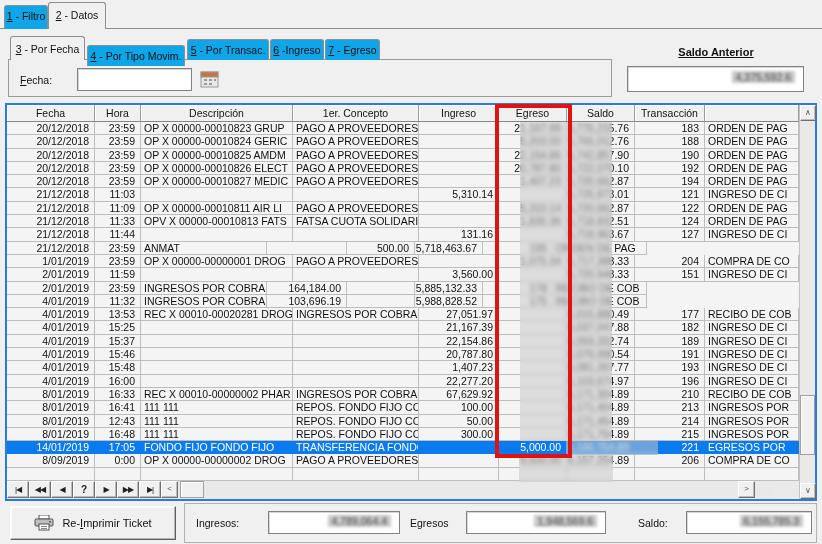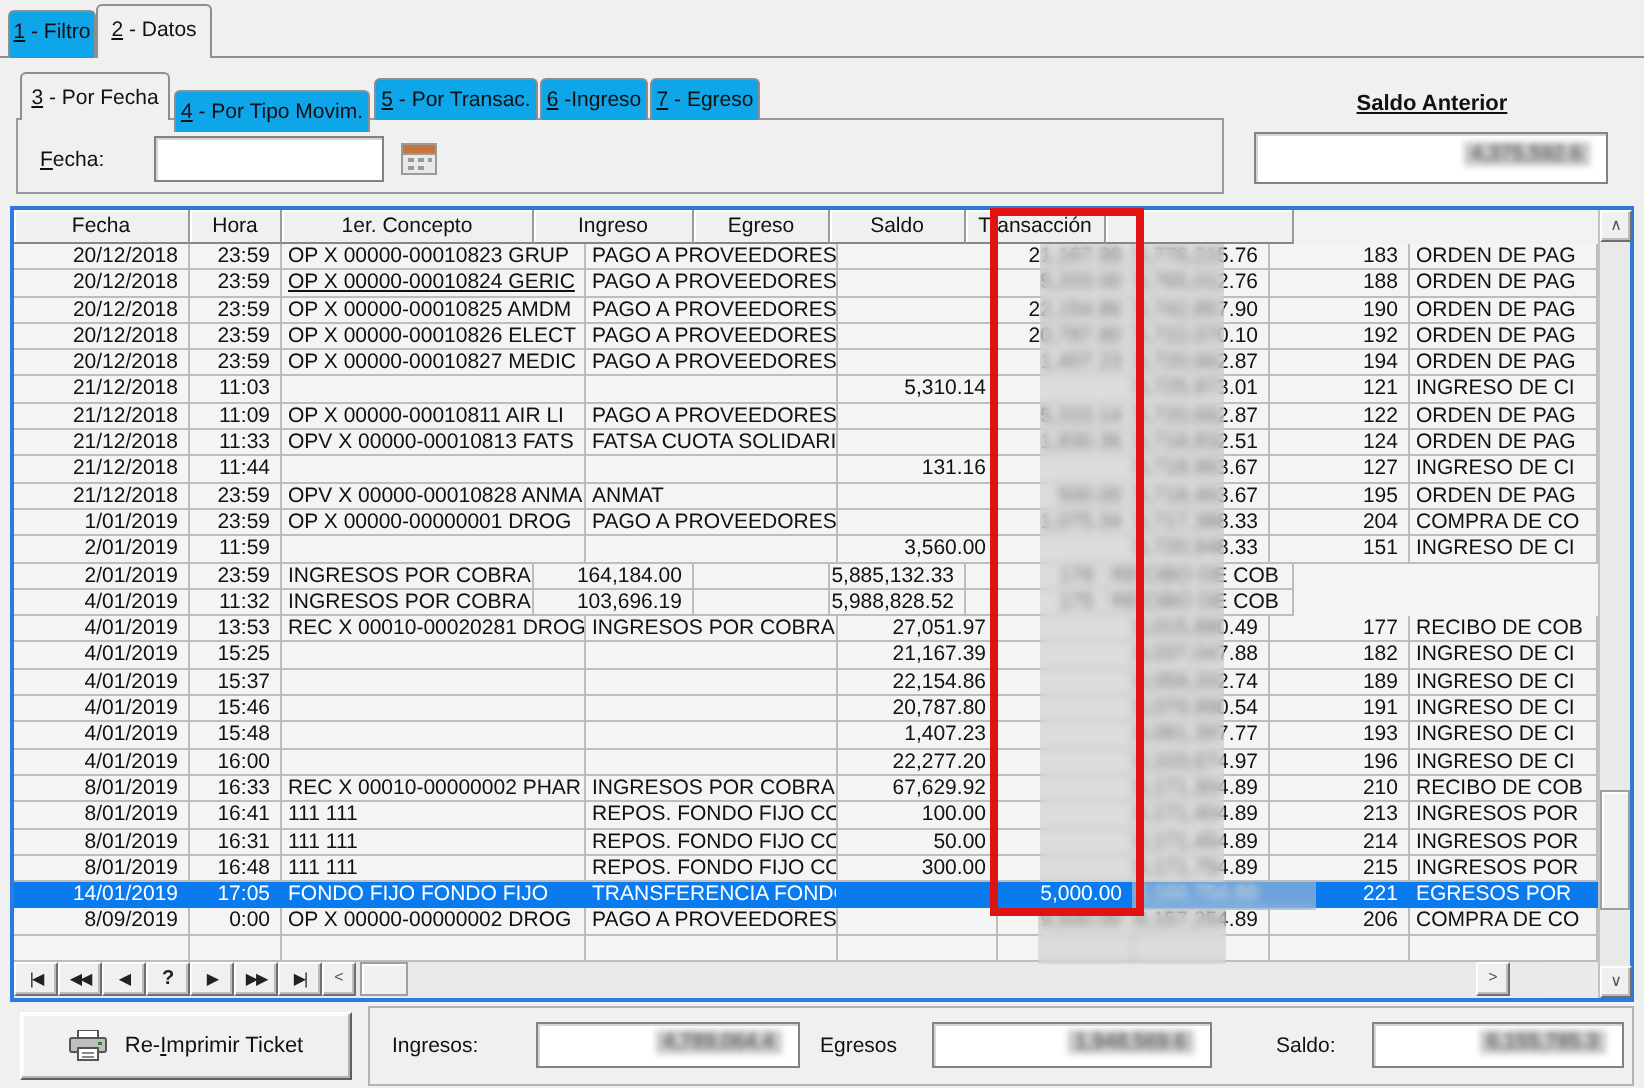--- a/index.html
+++ b/index.html
@@ -102,20 +102,21 @@
 
   <div class="saldo-ant-lbl">Saldo Anterior</div>
   <div class="edit" style="left:627px;top:66px;width:177px;height:26px">
     <span class="redact val-right">4,375,592.6</span>
   </div>
 
   <div class="grid">
     <div class="ghead" id="ghead">
         <div class="hcell" style="width: 88px;">Fecha</div>
         <div class="hcell" style="width: 46px;">Hora</div>
+        <div class="hcell" style="width: 152px;">Descripción</div>
         <div class="hcell" style="width: 126px;">1er. Concepto</div>
         <div class="hcell" style="width: 80px;">Ingreso</div>
         <div class="hcell" style="width: 68px;">Egreso</div>
         <div class="hcell" style="width: 68px;">Saldo</div>
         <div class="hcell" style="width: 70px;">Transacción</div>
         <div class="hcell" style="width: 94px;"></div>
       </div>
     <div class="grows" id="grows">
         <div class="grow">
           <div class="gcell ar" style="width: 88px;">20/12/2018</div>
@@ -124,21 +125,21 @@
           <div class="gcell al" style="width: 126px;">PAGO A PROVEEDORES</div>
           <div class="gcell ar" style="width: 80px;"></div>
           <div class="gcell ar" style="width: 68px;">21,167.99</div>
           <div class="gcell ar" style="width: 68px;">5,776,215.76</div>
           <div class="gcell ar" style="width: 70px;">183</div>
           <div class="gcell al" style="width: 94px;">ORDEN DE PAG</div>
         </div>
         <div class="grow">
           <div class="gcell ar" style="width: 88px;">20/12/2018</div>
           <div class="gcell ar" style="width: 46px;">23:59</div>
-          <div class="gcell al" style="width: 152px; text-decoration: underline;">OP  X 00000-00010824 GERIC</div>
+          <div class="gcell al" style="width: 152px;">OP  X 00000-00010824 GERIC</div>
           <div class="gcell al" style="width: 126px;">PAGO A PROVEEDORES</div>
           <div class="gcell ar" style="width: 80px;"></div>
           <div class="gcell ar" style="width: 68px;">5,203.00</div>
           <div class="gcell ar" style="width: 68px;">5,765,012.76</div>
           <div class="gcell ar" style="width: 70px;">188</div>
           <div class="gcell al" style="width: 94px;">ORDEN DE PAG</div>
         </div>
         <div class="grow">
           <div class="gcell ar" style="width: 88px;">20/12/2018</div>
           <div class="gcell ar" style="width: 46px;">23:59</div>
@@ -212,21 +213,20 @@
           <div class="gcell al" style="width: 126px;"></div>
           <div class="gcell ar" style="width: 80px;">131.16</div>
           <div class="gcell ar" style="width: 68px;"></div>
           <div class="gcell ar" style="width: 68px;">5,718,963.67</div>
           <div class="gcell ar" style="width: 70px;">127</div>
           <div class="gcell al" style="width: 94px;">INGRESO DE CI</div>
         </div>
         <div class="grow">
           <div class="gcell ar" style="width: 88px;">21/12/2018</div>
           <div class="gcell ar" style="width: 46px;">23:59</div>
-          <div class="gcell al" style="width: 152px;">OPV X 00000-00010828 ANMA</div>
           <div class="gcell al" style="width: 126px;">ANMAT</div>
           <div class="gcell ar" style="width: 80px;"></div>
           <div class="gcell ar" style="width: 68px;">500.00</div>
           <div class="gcell ar" style="width: 68px;">5,718,463.67</div>
           <div class="gcell ar" style="width: 70px;">195</div>
           <div class="gcell al" style="width: 94px;">ORDEN DE PAG</div>
         </div>
         <div class="grow">
           <div class="gcell ar" style="width: 88px;">1/01/2019</div>
           <div class="gcell ar" style="width: 46px;">23:59</div>
@@ -352,21 +352,21 @@
           <div class="gcell al" style="width: 152px;">111 111</div>
           <div class="gcell al" style="width: 126px;">REPOS. FONDO FIJO COMPRAS</div>
           <div class="gcell ar" style="width: 80px;">100.00</div>
           <div class="gcell ar" style="width: 68px;"></div>
           <div class="gcell ar" style="width: 68px;">6,171,404.89</div>
           <div class="gcell ar" style="width: 70px;">213</div>
           <div class="gcell al" style="width: 94px;">INGRESOS POR</div>
         </div>
         <div class="grow">
           <div class="gcell ar" style="width: 88px;">8/01/2019</div>
-          <div class="gcell ar" style="width: 46px;">16:31</div>
+          <div class="gcell ar" style="width: 46px;">12:43</div>
           <div class="gcell al" style="width: 152px;">111 111</div>
           <div class="gcell al" style="width: 126px;">REPOS. FONDO FIJO COMPRAS</div>
           <div class="gcell ar" style="width: 80px;">50.00</div>
           <div class="gcell ar" style="width: 68px;"></div>
           <div class="gcell ar" style="width: 68px;">6,171,454.89</div>
           <div class="gcell ar" style="width: 70px;">214</div>
           <div class="gcell al" style="width: 94px;">INGRESOS POR</div>
         </div>
         <div class="grow">
           <div class="gcell ar" style="width: 88px;">8/01/2019</div>

